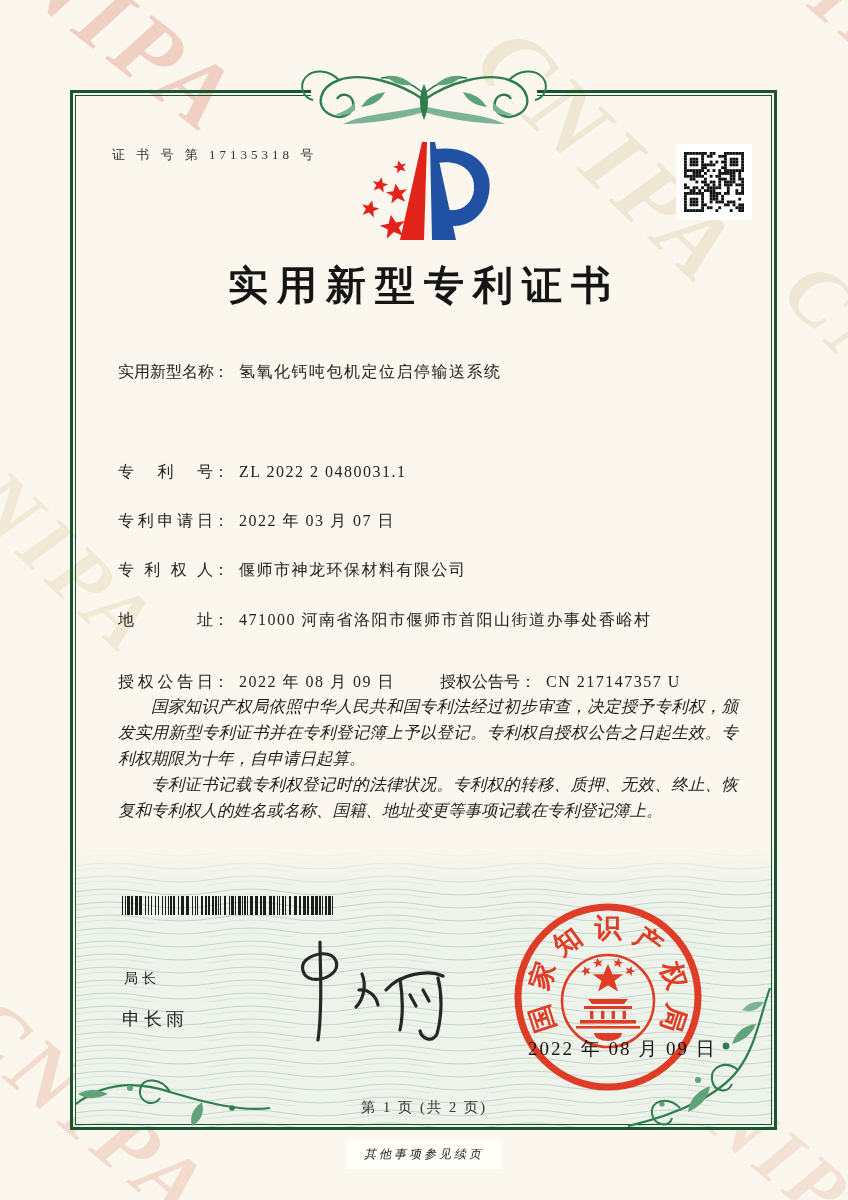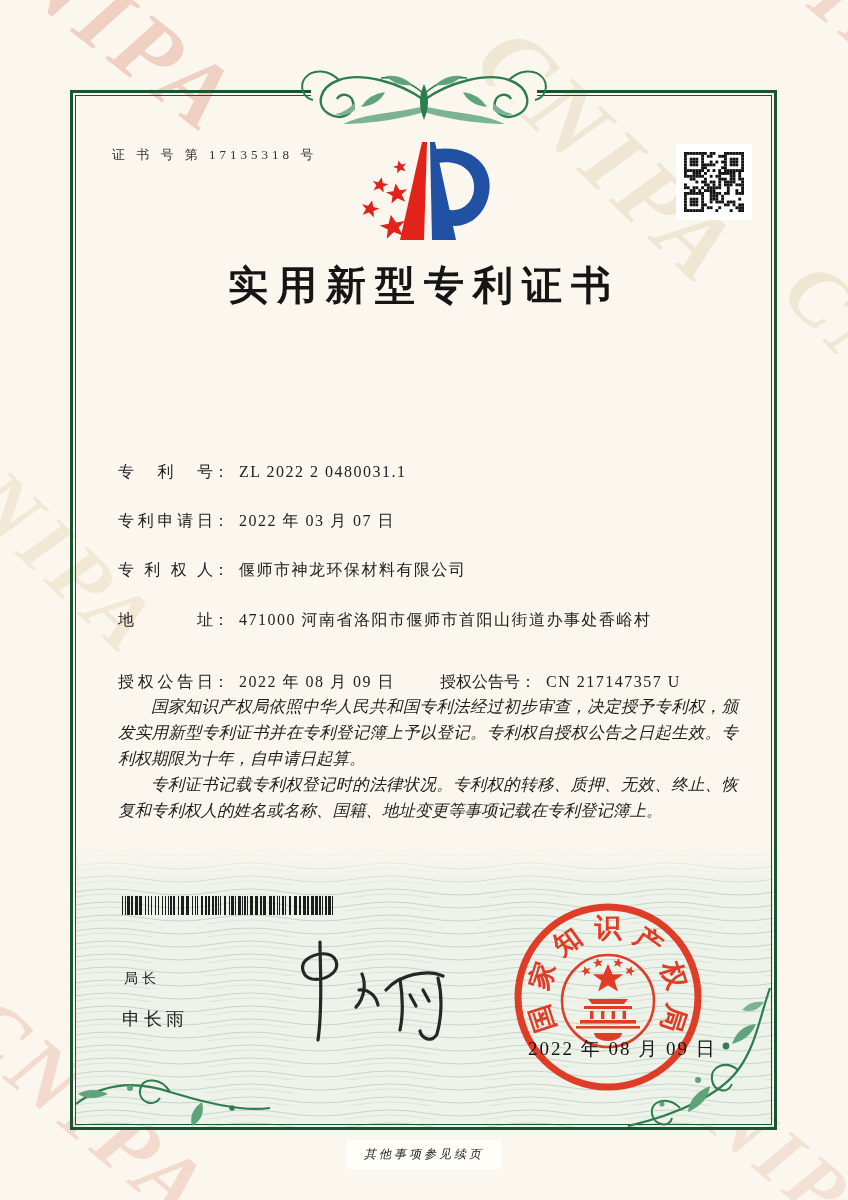--- a/index.html
+++ b/index.html
@@ -393,20 +393,23 @@
         <rect x="17.142857142857142" y="57.142857142857146" width="2.857142857142857" height="2.857142857142857" fill="#111"></rect>
         <rect x="31.42857142857143" y="57.142857142857146" width="2.857142857142857" height="2.857142857142857" fill="#111"></rect>
         <rect x="45.714285714285715" y="57.142857142857146" width="2.857142857142857" height="2.857142857142857" fill="#111"></rect>
         <rect x="54.285714285714285" y="57.142857142857146" width="2.857142857142857" height="2.857142857142857" fill="#111"></rect>
         <rect x="57.142857142857146" y="57.142857142857146" width="2.857142857142857" height="2.857142857142857" fill="#111"></rect>
       </svg>
   </div>
 
   <div class="title">实用新型专利证书</div>
 
+  <div class="frow r1">
+    <span class="flabel">实用新型名称</span><span>：</span><span class="fval">氢氧化钙吨包机定位启停输送系统</span>
+  </div>
   <div class="frow r3">
     <span class="flabel">专利号</span><span>：</span><span class="fval">ZL 2022 2 0480031.1</span>
   </div>
   <div class="frow r4">
     <span class="flabel">专利申请日</span><span>：</span><span class="fval">2022 年 03 月 07 日</span>
   </div>
   <div class="frow r5">
     <span class="flabel">专利权人</span><span>：</span><span class="fval">偃师市神龙环保材料有限公司</span>
   </div>
   <div class="frow r6">
@@ -544,15 +547,16 @@
           <rect x="14.6" y="14" width="3.4" height="8"></rect>
           <rect x="-28" y="23" width="56" height="3.6"></rect>
           <rect x="-32" y="29" width="64" height="2.6"></rect>
           <path d="M-14,36 a14 8 0 0 0 28 0 Z"></path>
         </g>
       </g>
     </g>
   </svg>
   <div class="seal-date">2022 年 08 月 09 日</div>
 
+  <div class="page-info">第 1 页 (共 2 页)</div>
   <div class="note">其他事项参见续页</div>
 
 </div>
 
 </body></html>

